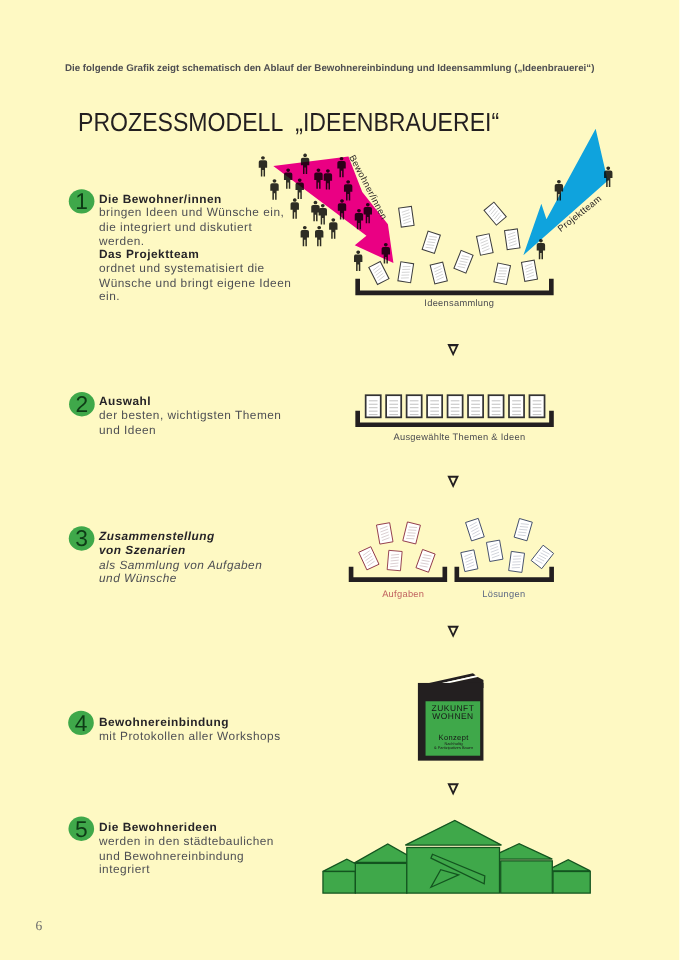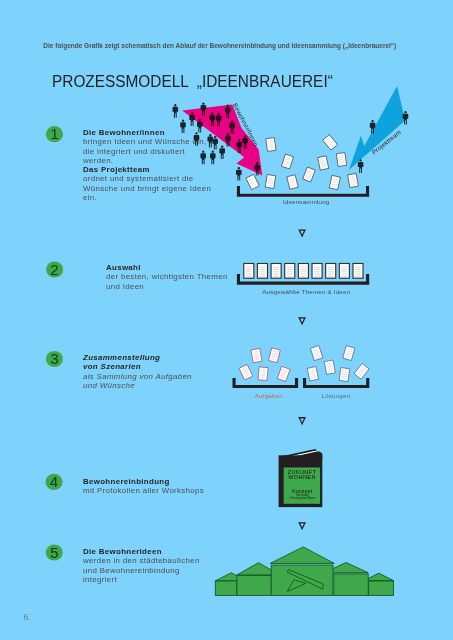--- a/index.html
+++ b/index.html
@@ -1,40 +1,40 @@
 <!DOCTYPE html>
 <html><head>
 <meta charset="utf-8">
 <style>
   html,body{margin:0;padding:0;background:#ffffff;}
   body{width:453px;height:640px;overflow:hidden;
        font-family:"Liberation Sans",sans-serif;}
-  #page{position:relative;width:453px;height:640px;background:#7dd3fc;overflow:hidden;}
+  #page{position:relative;width:453px;height:640px;background:#fef9c3;overflow:hidden;}
   #artwork{position:absolute;left:0;top:0;}
   .tx{position:absolute;white-space:pre;}
   .intro{left:43.3px;top:43.0px;font-size:6.5px;line-height:1;font-weight:bold;color:#4f4f52;}
   .title{left:52.2px;top:73.27px;font-size:17.4px;line-height:1;color:#231f20;
          transform:scaleX(0.885);transform-origin:0 0;}
-  .step{position:absolute;left:83px;width:136px;font-size:7.9px;line-height:9.25px;
+  .step{position:absolute;left:66px;width:136px;font-size:7.9px;line-height:9.25px;
         letter-spacing:0.33px;color:#4d4e53;}
   .step b{font-weight:bold;color:#262428;}
   .pagenum{left:23.7px;top:613.0px;font-size:9.0px;line-height:1;color:#6d6d6d;
            font-family:"Liberation Serif",serif;}
 </style>
 </head>
 <body>
 
 <div id="page">
 
   <div class="tx intro">Die folgende Grafik zeigt schematisch den Ablauf der Bewohnereinbindung und Ideensammlung („Ideenbrauerei“)</div>
   <div class="tx title">PROZESSMODELL  „IDEENBRAUEREI“</div>
 
   <div id="steps-host">
       <div class="step tx" style="top: 128.14px;"><b>Die Bewohner/innen</b><br><span>bringen Ideen und Wünsche ein,</span><br><span>die integriert und diskutiert</span><br><span>werden.</span><br><b>Das Projektteam</b><br><span>ordnet und systematisiert die</span><br><span>Wünsche und bringt eigene Ideen</span><br><span>ein.</span></div>
-      <div class="step tx" style="top: 263.24px; margin-left: 23px;"><b>Auswahl</b><br><span>der besten, wichtigsten Themen</span><br><span>und Ideen</span></div>
+      <div class="step tx" style="top: 263.24px;"><b>Auswahl</b><br><span>der besten, wichtigsten Themen</span><br><span>und Ideen</span></div>
       <div class="step tx" style="top: 353.24px; font-style: italic;"><b>Zusammenstellung</b><br><b>von Szenarien</b><br><span>als Sammlung von Aufgaben</span><br><span>und Wünsche</span></div>
       <div class="step tx" style="top: 476.84px;"><b>Bewohnereinbindung</b><br><span>mit Protokollen aller Workshops</span></div>
       <div class="step tx" style="top: 547.24px;"><b>Die Bewohnerideen</b><br><span>werden in den städtebaulichen</span><br><span>und Bewohnereinbindung</span><br><span>integriert</span></div>
     </div>
 
 <svg id="artwork" width="453" height="640" viewBox="0 0 453 640" xmlns="http://www.w3.org/2000/svg">
 <polygon points="182.2,110.6 232.3,104.4 241.5,128.0 258.6,149.5 262.3,175.4 236.5,163.5 244.3,157.2" fill="#ea0083"></polygon>
 <polygon points="397.1,85.9 405.1,120.5 348.9,170.1 360.9,135.8 364.3,146.1" fill="#0fa3dd"></polygon>
 <g id="people-host" style="mix-blend-mode:multiply">
         <g transform="translate(172.5,104.1) scale(0.1)">

